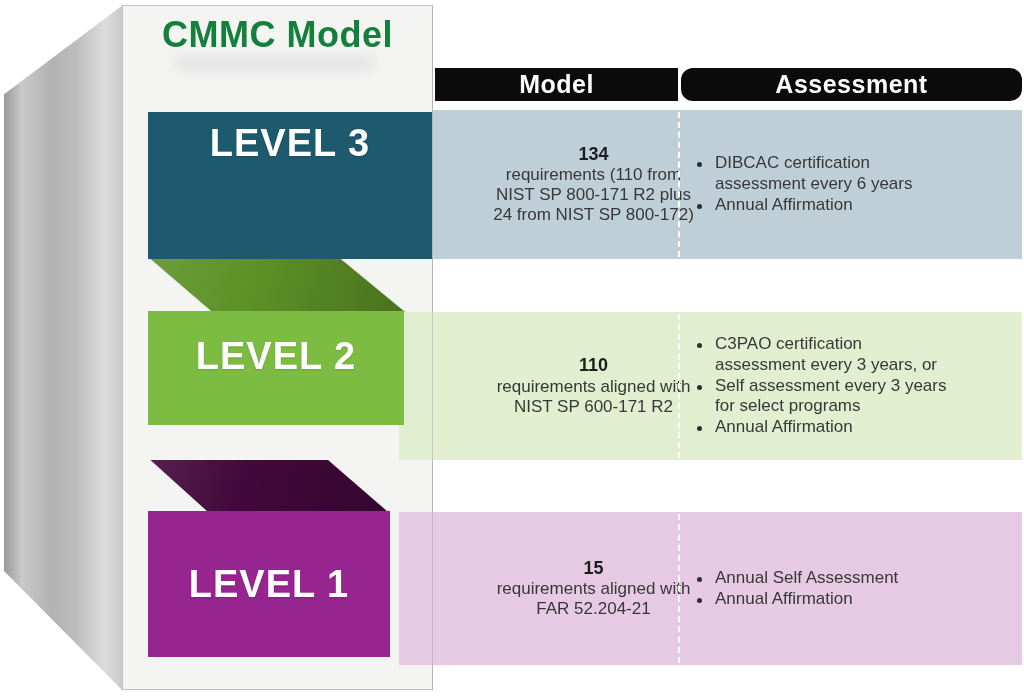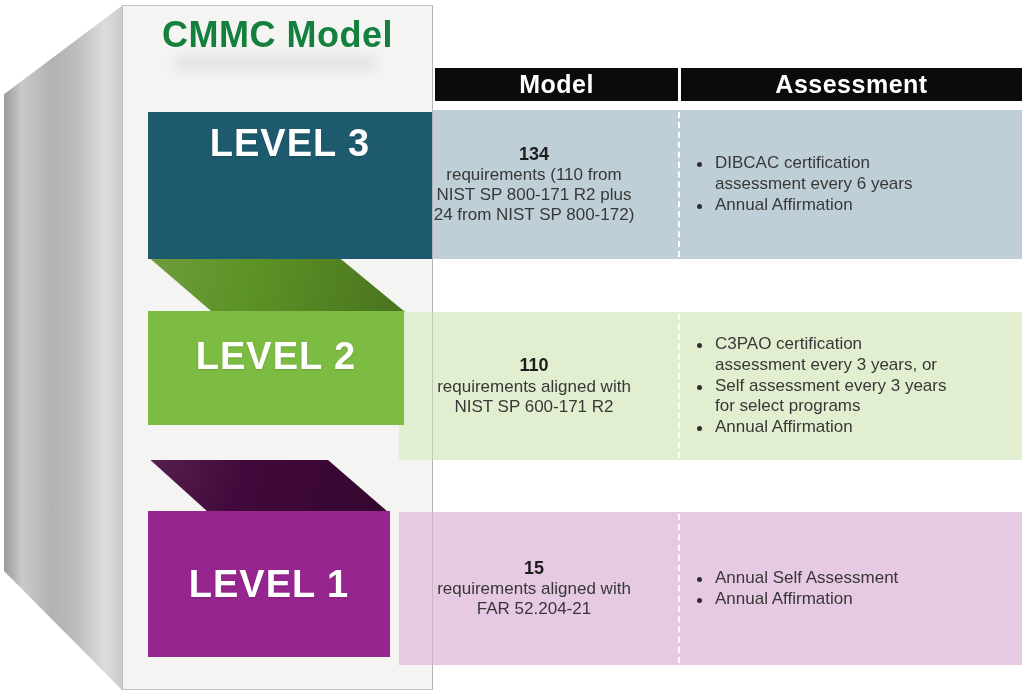--- a/index.html
+++ b/index.html
@@ -28,35 +28,35 @@
   .panel-edge-line{
     position:absolute;left:432px;top:5px;width:1px;height:685px;
     background:#a9a9a9;opacity:.55;z-index:3;
   }
   
   .col-header{
     position:absolute;top:68px;height:33px;color:#ffffff;font-weight:bold;
     font-size:25px;text-align:center;line-height:33px;z-index:2;letter-spacing:.5px;
   }
   .col-header.model{left:435px;width:243px;}
-  .col-header.assessment{left:681px;width:341px;}
+  .col-header.assessment{left:681px;width:341px;border-radius:12px;}
   
   .level-row{position:absolute;z-index:2;}
   .row-3{left:433px;top:110px;width:589px;height:149px;}
   .row-2{left:399px;top:312px;width:623px;height:148px;}
   .row-1{left:399px;top:512px;width:623px;height:153px;}
   .dash-divider{
     position:absolute;top:2px;bottom:2px;width:0;
     border-left:2px dashed #ffffff;z-index:3;
   }
   .row-3 .dash-divider{left:245px;}
   .row-2 .dash-divider,.row-1 .dash-divider{left:279px;}
   .model-cell{
     position:absolute;top:0;bottom:0;width:245px;
-    display:flex;align-items:center;text-align:center;
+    display:flex;align-items:center;justify-content:center;text-align:center;margin-left:38px;
   }
   .row-3 .model-cell{left:0px;}
   .row-2 .model-cell,.row-1 .model-cell{left:34px;}
   .model-text{font-size:17px;line-height:1.18;max-width:202px;}
   .model-count{display:block;font-size:18px;font-weight:bold;color:#1d1d1d;}
   .assessment-cell{
     position:absolute;top:0;bottom:0;right:6px;
     display:flex;align-items:center;
   }
   .row-3 .assessment-cell{left:248px;}

